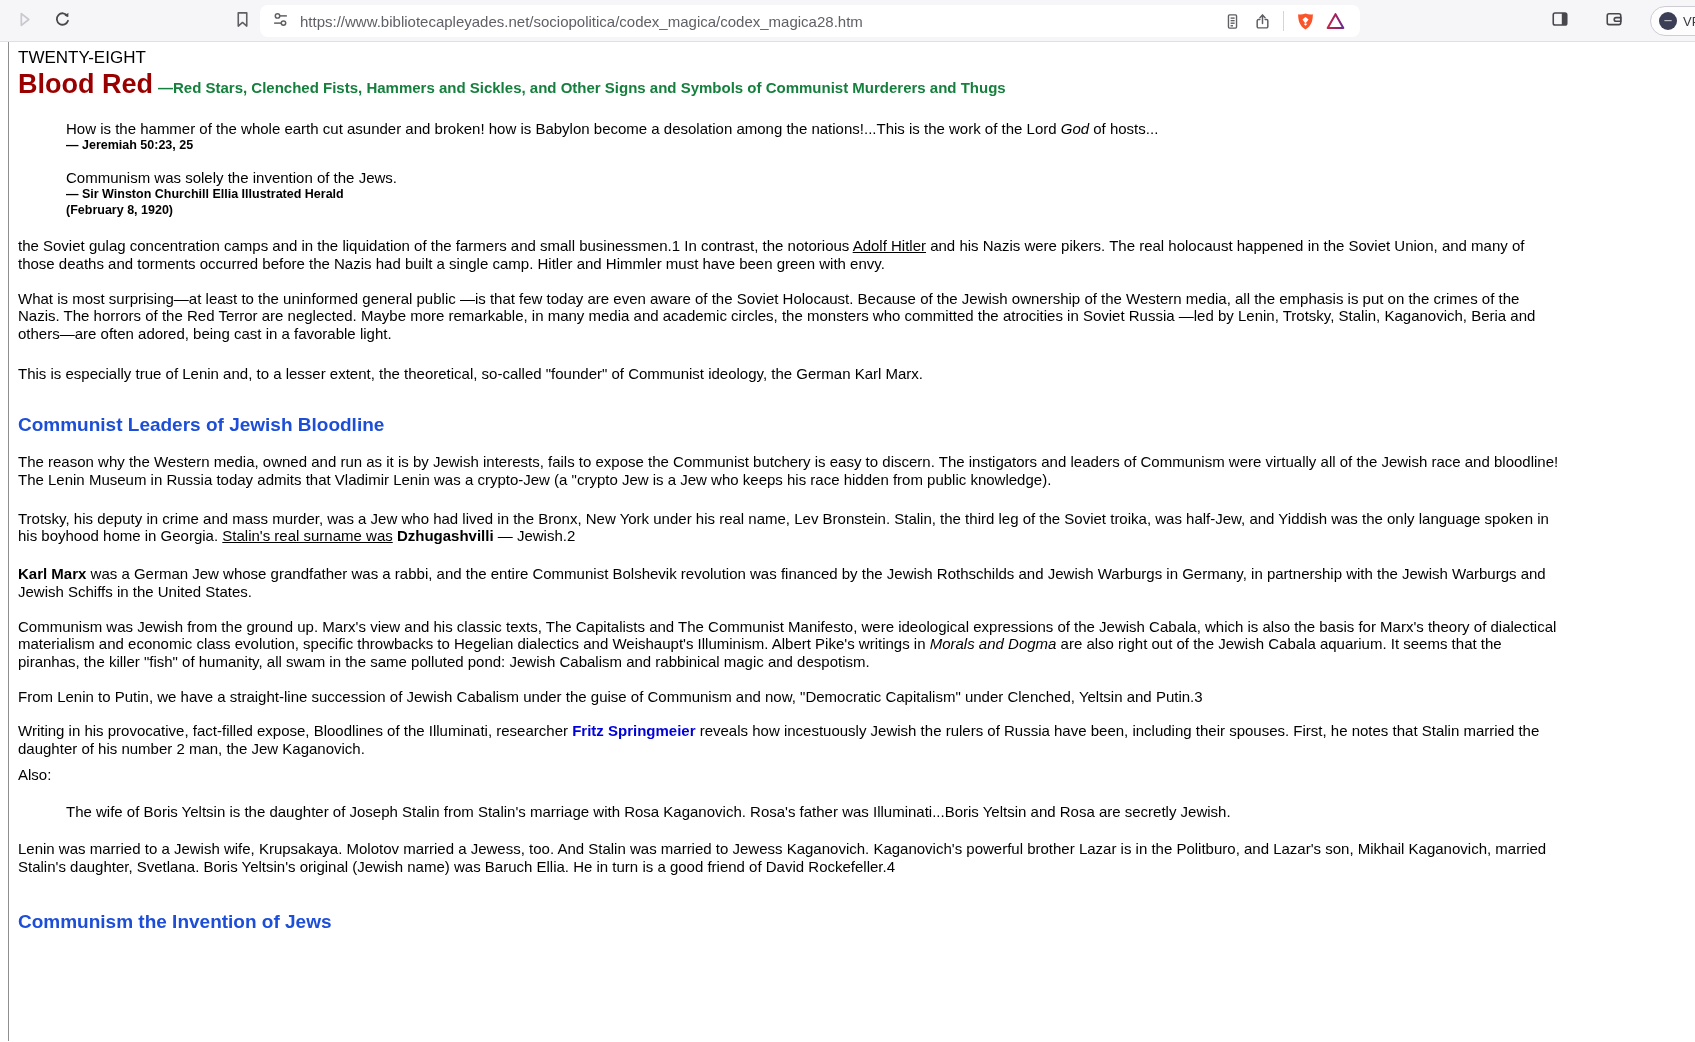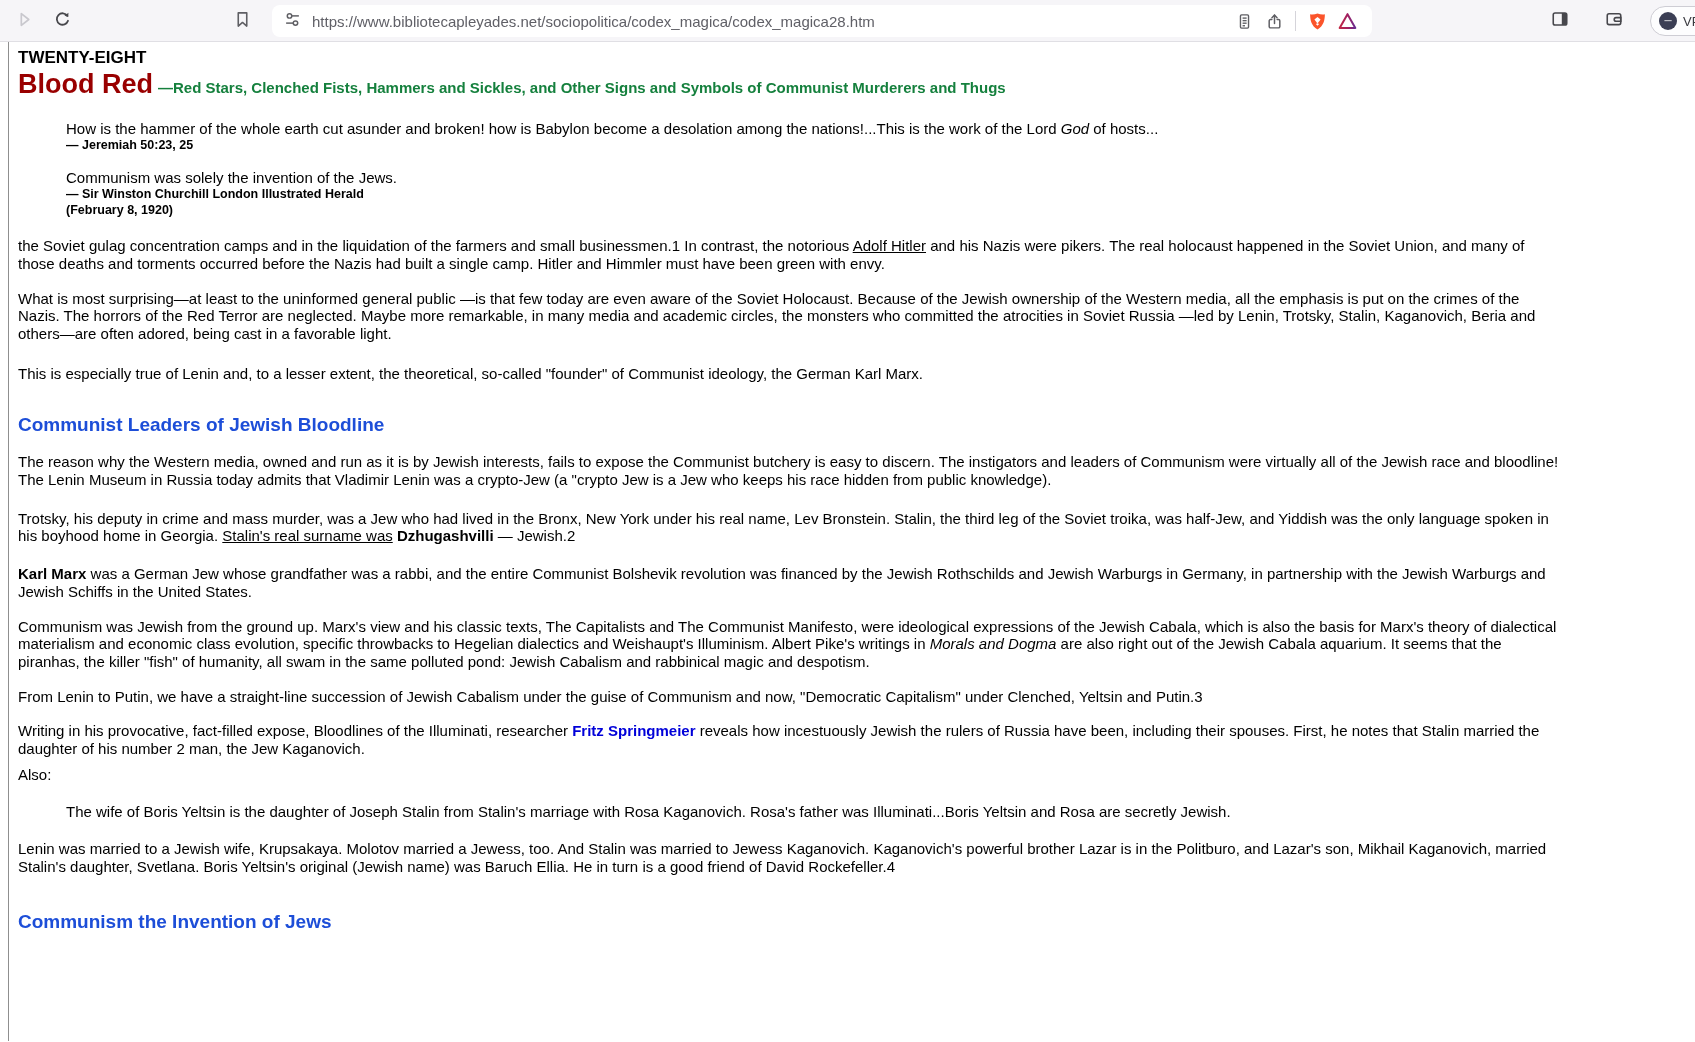--- a/index.html
+++ b/index.html
@@ -13,21 +13,21 @@
     background: #f6f5f8;
     border-bottom: 1px solid #e0dfe4;
   }
   .tb-btn {
     position: absolute; top: 5px;
     width: 32px; height: 32px;
     display: flex; align-items: center; justify-content: center;
     border-radius: 6px; cursor: pointer;
   }
   .urlbar {
-    position: absolute; left: 272px; top: 5px;
+    position: absolute; left: 260px; top: 5px;
     width: 1100px; height: 32px;
     background: #ffffff;
     border-radius: 8px;
     display: flex; align-items: center;
     padding: 0 10px 0 12px;
   }
   .url-text {
     flex: 1 1 auto;
     margin-left: 11px;
     font-size: 15px;
@@ -65,21 +65,21 @@
   .vpn-label { margin-left: 6px; font-size: 13px; color: #3a3a40; }
 
   
   .page {
     margin-left: 8px;
     border-left: 1px solid #8f8f8f;
     padding: 6px 130px 40px 9px;
     min-height: 999px;
     background: #fff;
   }
-  .chapter { font-size: 17px; font-weight: bold; color: #000; }
+  .chapter { font-size: 17px; font-weight: normal; color: #000; }
   .title-line { margin-top: 1px; }
   .page-title { font-size: 27px; font-weight: bold; color: #990000; }
   .page-subtitle { font-size: 15px; font-weight: bold; color: #15803d; margin-left: 5px; }
 
   .bq { margin: 20px 0 0 48px; font-size: 15px; line-height: 1.18; }
   .bq .attr { font-size: 12.5px; font-weight: bold; line-height: 1.25; }
 
   p.body-p { margin-top: 17px; font-size: 15px; line-height: 1.18; }
   .indent-p { margin-left: 48px; }
 
@@ -202,21 +202,21 @@
     <span class="page-title">Blood Red</span><span class="page-subtitle">—Red Stars, Clenched Fists, Hammers and Sickles, and Other Signs and Symbols of Communist Murderers and Thugs</span>
   </div>
 
   <div class="bq">
     <div><span>How is the hammer of the whole earth cut asunder and broken! how is Babylon become a desolation among the nations!...This is the work of the Lord </span><span class="it">God</span><span> of hosts...</span></div>
     <div class="attr">— Jeremiah 50:23, 25</div>
   </div>
 
   <div class="bq" style="margin-top:16px;">
     <div>Communism was solely the invention of the Jews.</div>
-    <div class="attr">— Sir Winston Churchill London Illustrated Herald</div>
+    <div class="attr">— Sir Winston Churchill Ellia Illustrated Herald</div>
     <div class="attr">(February 8, 1920)</div>
   </div>
 
 
   <p class="body-p" style="margin-top:19px;"><span>the Soviet gulag concentration camps and in the liquidation of the farmers and small businessmen.1 In contrast, the notorious </span><a class="plain-link">Adolf Hitler</a><span> and his Nazis were pikers. The real holocaust happened in the Soviet Union, and many of those deaths and torments occurred before the Nazis had built a single camp. Hitler and Himmler must have been green with envy.</span></p>
 
   <p class="body-p">What is most surprising—at least to the uninformed general public —is that few today are even aware of the Soviet Holocaust. Because of the Jewish ownership of the Western media, all the emphasis is put on the crimes of the Nazis. The horrors of the Red Terror are neglected. Maybe more remarkable, in many media and academic circles, the monsters who committed the atrocities in Soviet Russia —led by Lenin, Trotsky, Stalin, Kaganovich, Beria and others—are often adored, being cast in a favorable light.</p>
 
   <p class="body-p" style="margin-top:22px;">This is especially true of Lenin and, to a lesser extent, the theoretical, so-called "founder" of Communist ideology, the German Karl Marx.</p>
 

